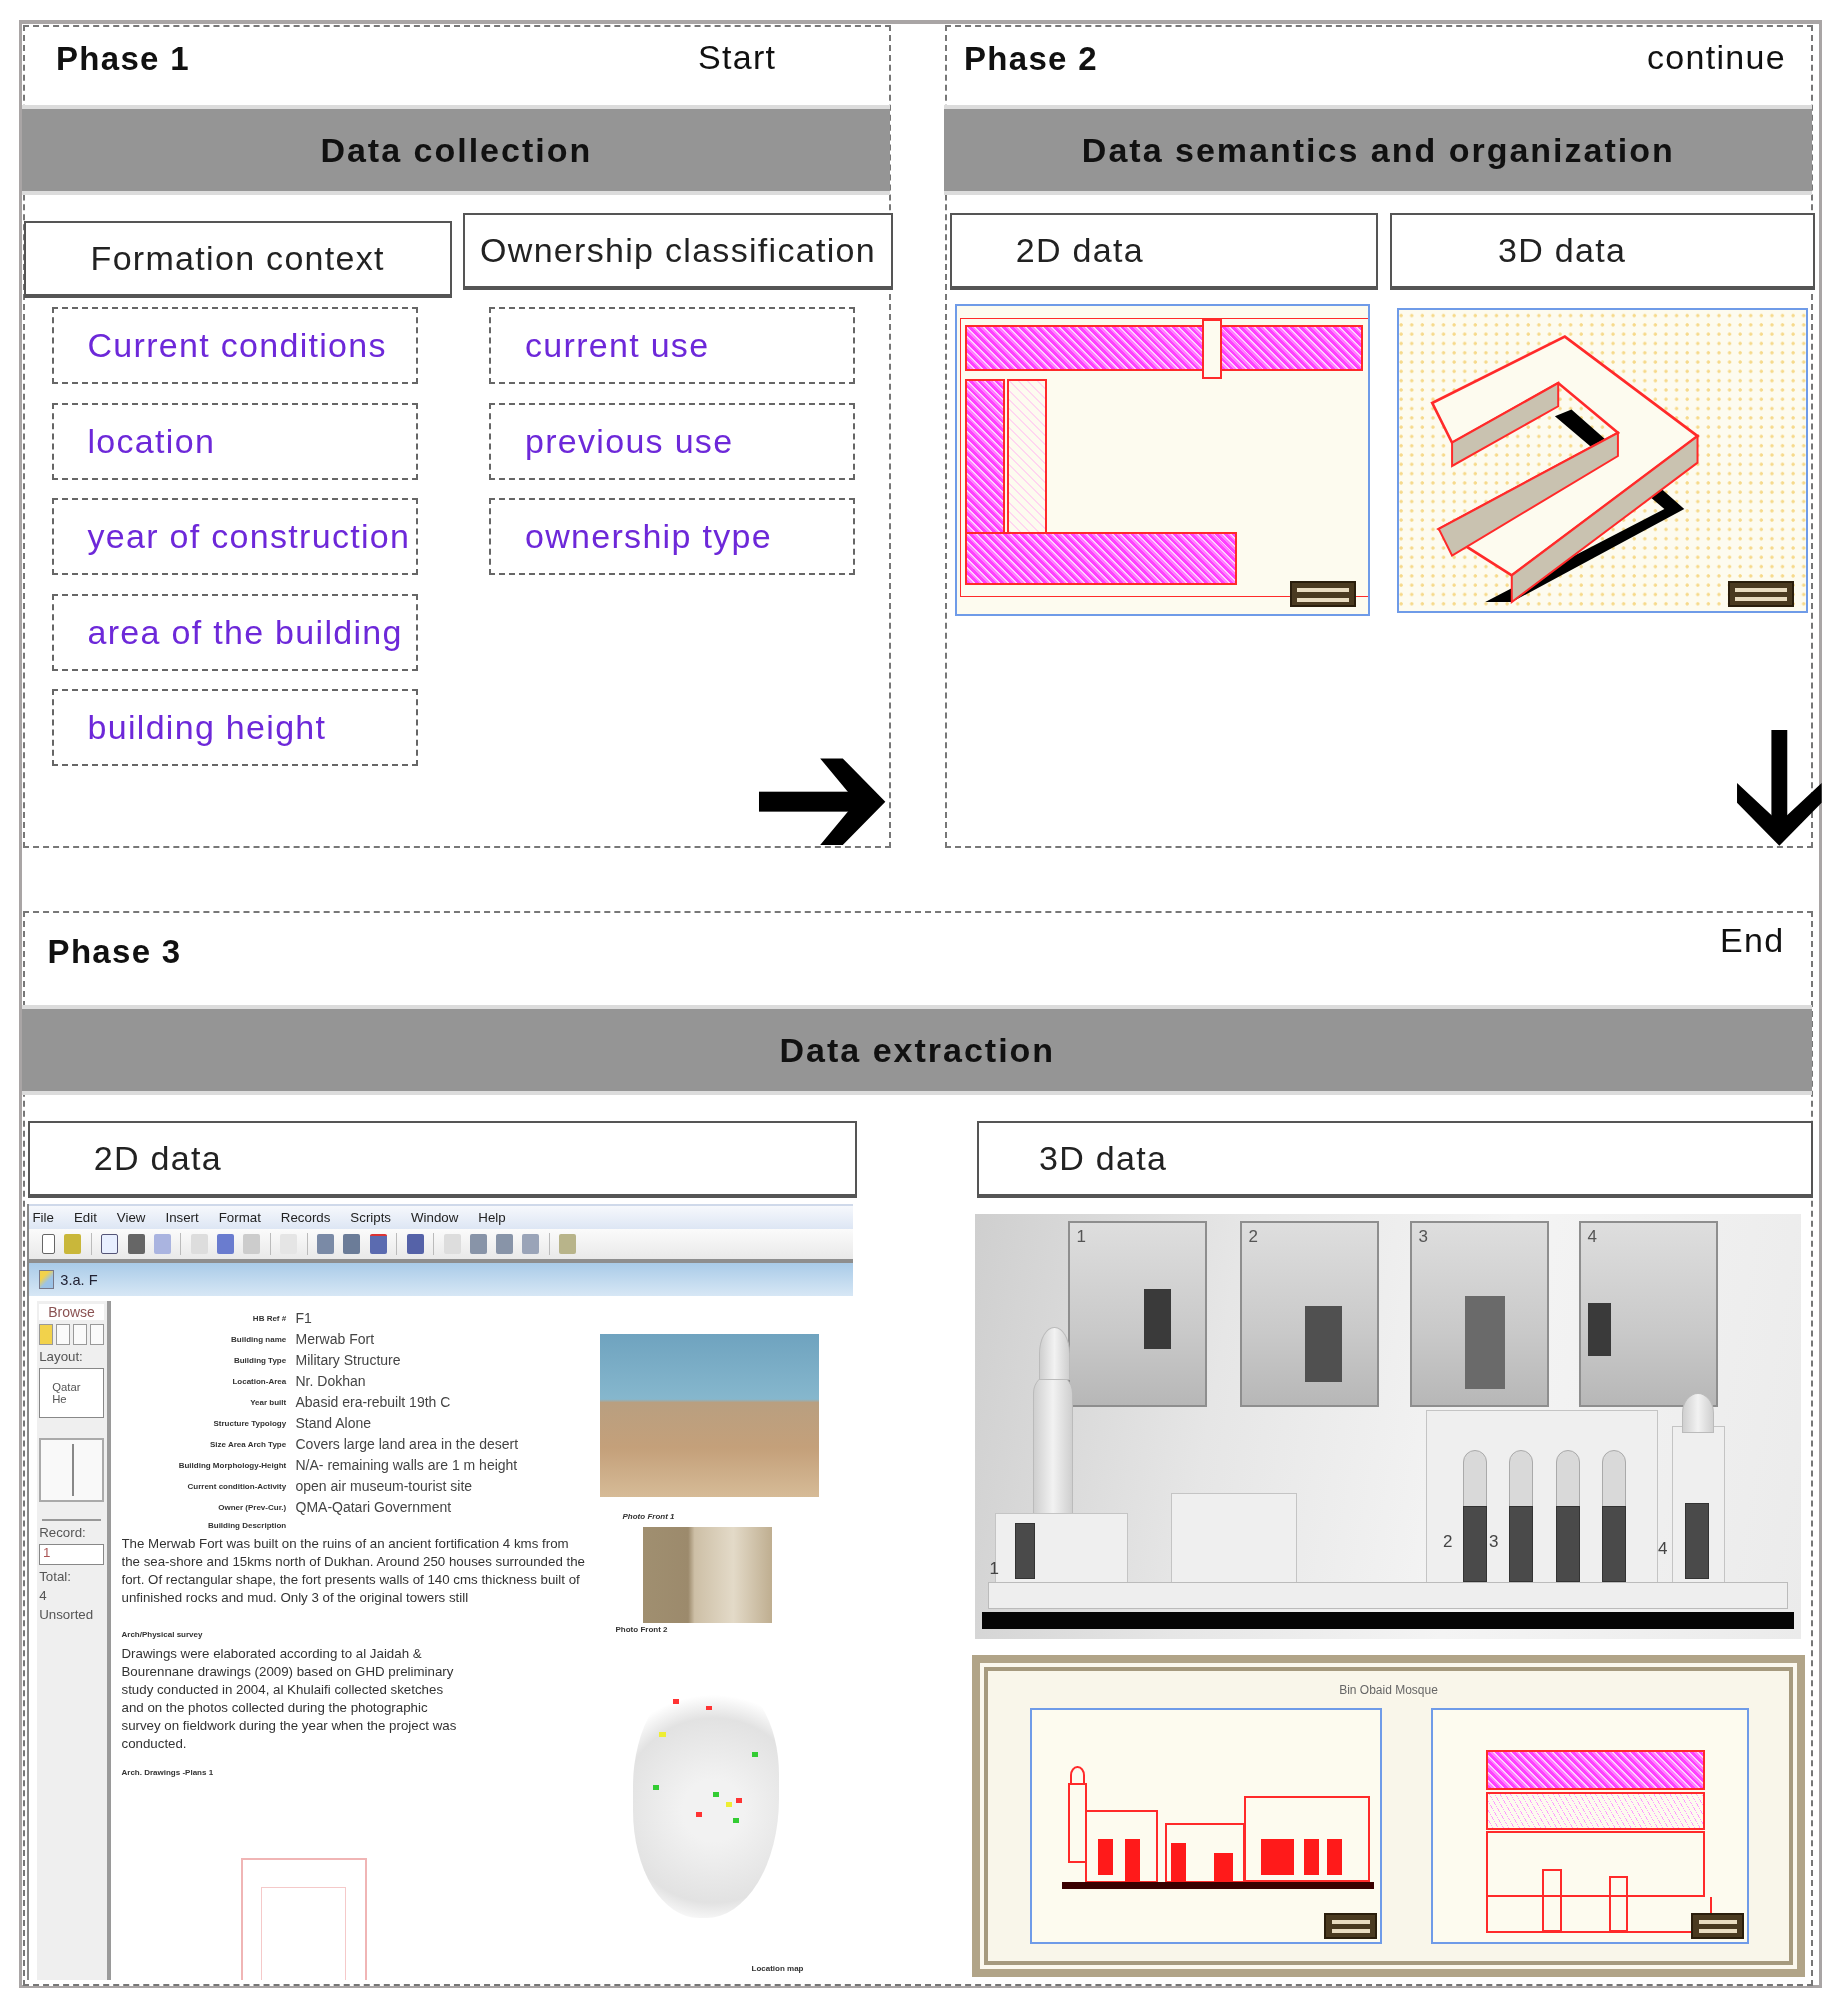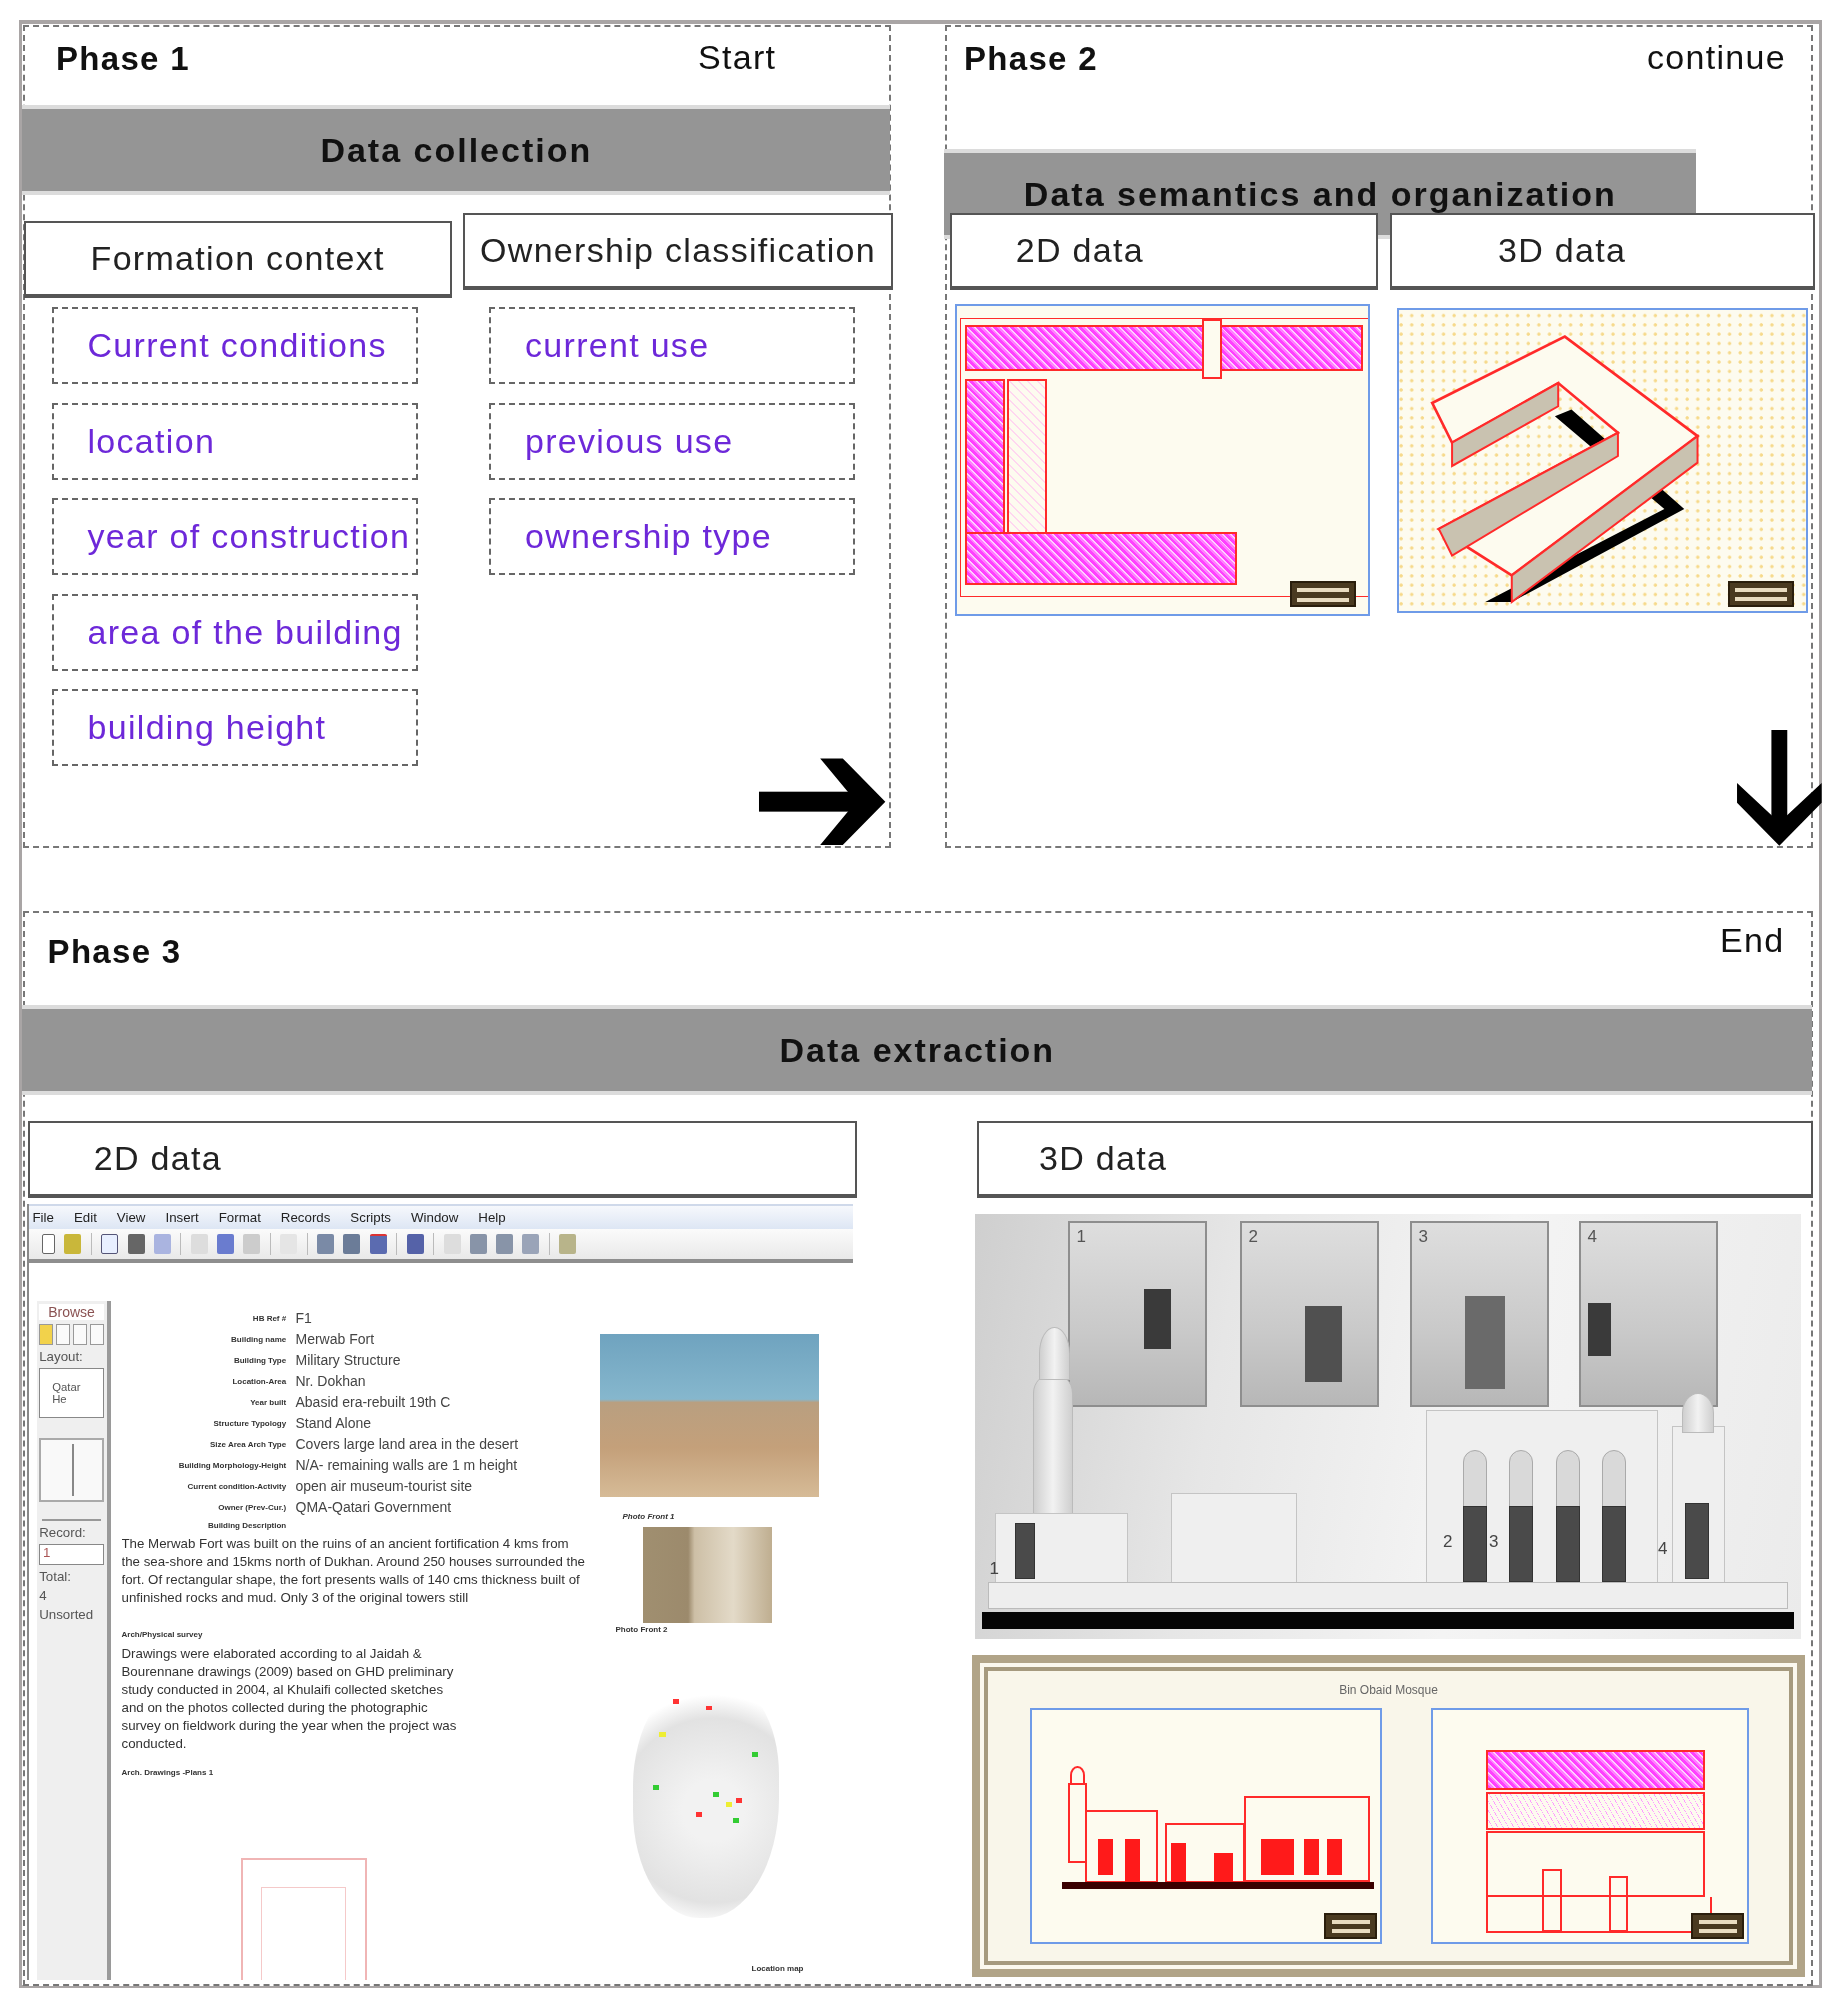--- a/index.html
+++ b/index.html
@@ -106,21 +106,21 @@
 
   <svg class="arrow" style="left:730px; top:730px;" width="133" height="90" viewBox="0 0 200 135">
     <rect x="6" y="52" width="150" height="30" fill="#000"></rect>
     <polygon points="98,2 132,2 196,67 132,132 98,132 152,67" fill="#000"></polygon>
   </svg>
 </div>
 
 <div class="phase" style="left:945px; top:25px; width:868px; height:823px;">
   <div class="phase-title" style="left:17px; top:13.3px;">Phase 2</div>
   <div class="phase-tag" style="right:25px; top:10.6px;">continue</div>
-  <div class="bar" style="left:-2.7px; top:78px; width:752px; height:90px;margin-top:44px;">Data semantics and organization</div>
+  <div class="bar" style="left:-2.7px; top:78px; width:868px; height:90px;">Data semantics and organization</div>
 
   <div class="subhead" style="left:2.7px; top:186px; width:428px; height:77px; padding-left:64px;">2D data</div>
   <div class="subhead" style="left:443px; top:186px; width:425px; height:77px; padding-left:106px;">3D data</div>
 
   <div class="cad" style="left:8px; top:277px; width:415px; height:312px;">
     <div class="magenta" style="left:8px; top:18.6px; width:398px; height:46px;"></div>
     <div class="redfill" style="left:245px; top:13.3px; width:20px; height:60px; background:#fdfbef; border:2px solid #ff2a2a;"></div>
     <div class="magenta" style="left:8px; top:73px; width:40px; height:206px;"></div>
     <div style="position:absolute; left:50px; top:73px; width:40px; height:199px; border:2px solid #ff2a2a; background:repeating-linear-gradient(45deg,#fdfbef 0 5.3px,#ffd6f0 5.3px 6.6px);"></div>
     <div class="magenta" style="left:8px; top:226px; width:272px; height:53px;"></div>
@@ -186,20 +186,24 @@
     <span class="tb" style="background:#5b6bb0;border-top:2.7px solid #d33;"></span>
     <span class="tb-sep"></span>
     <span class="tb" style="background:#5562a8;"></span>
     <span class="tb-sep"></span>
     <span class="tb" style="background:#ddd;"></span>
     <span class="tb" style="background:#8894a8;"></span>
     <span class="tb" style="background:#8894a8;"></span>
     <span class="tb" style="background:#9aa4b8;"></span>
     <span class="tb-sep"></span>
     <span class="tb" style="background:#b8b48a;"></span>
+  </div>
+  <div class="fm-title">
+    <span class="fm-doc-icon"></span>
+    <span>3.a. F</span>
   </div>
   <div class="fm-body">
     <div class="fm-side">
       <div class="fm-browse">Browse</div>
       <div class="fm-tools">
         <span style="background:#f2d24b;"></span>
         <span></span>
         <span></span>
         <span></span>
       </div>

